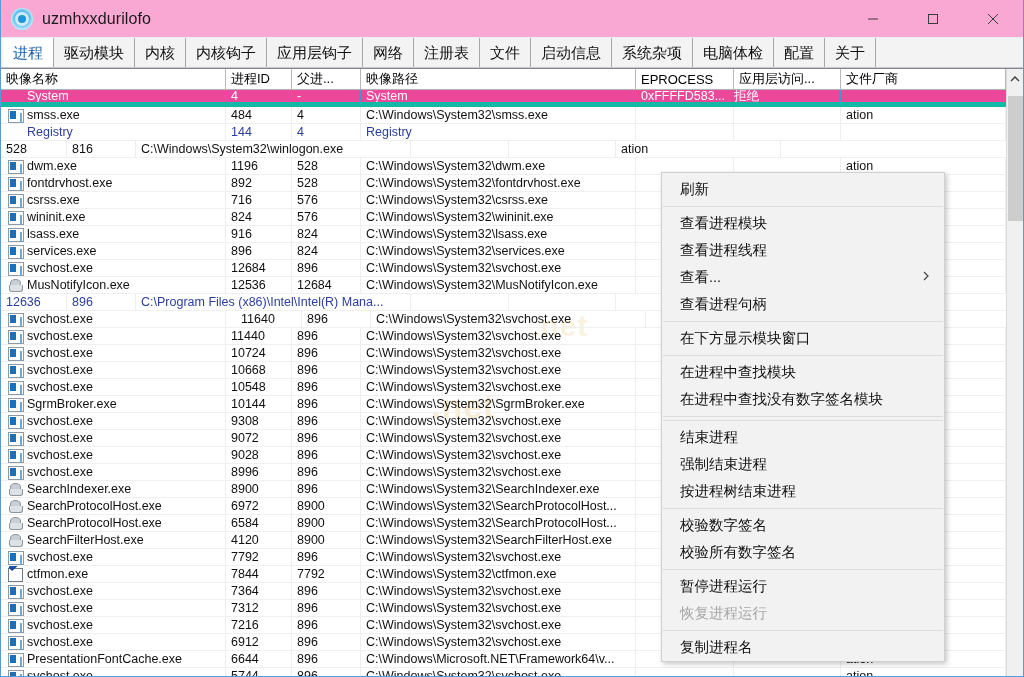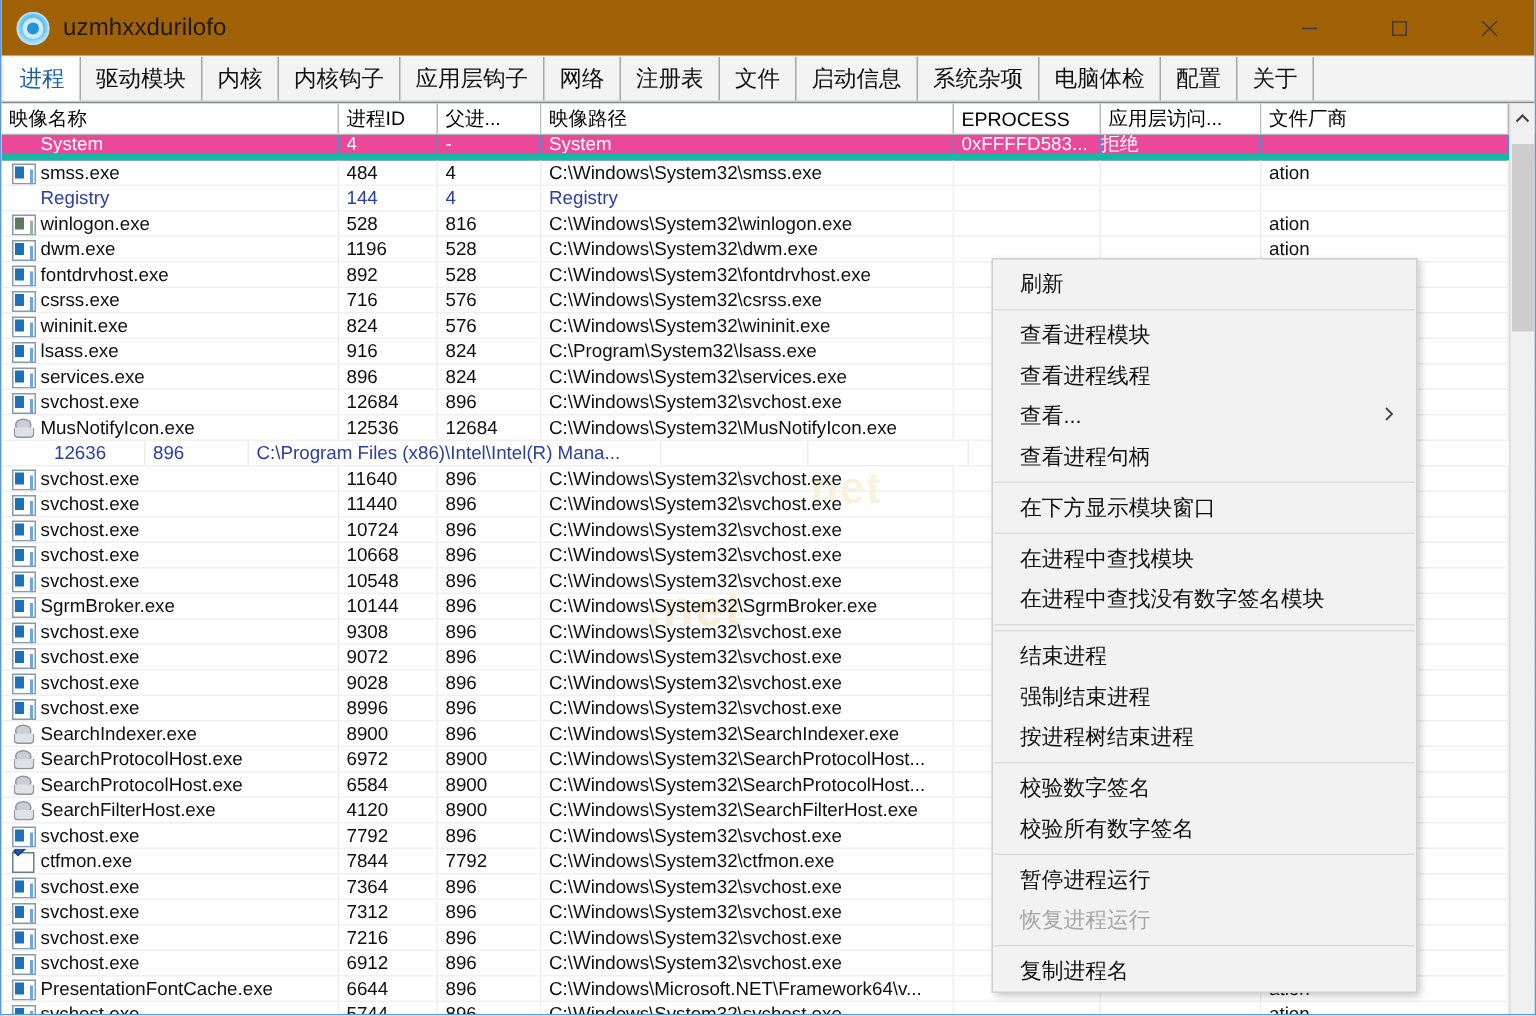--- a/index.html
+++ b/index.html
@@ -16,21 +16,21 @@
     border: 1px solid #5b9bd5;
     border-top: none;
     background: #f0f0f0;
     overflow: hidden;
   }
 
   
   .titlebar {
     position: relative;
     height: 38px;
-    background: #a16207;
+    background: #f9a8d4;
     border-bottom: 1px solid #e8eef4;
     display: flex;
     align-items: center;
   }
   .title-icon {
     width: 22px; height: 22px;
     margin-left: 10px; margin-right: 9px;
     position: relative;
     flex: 0 0 auto;
   }
@@ -485,152 +485,148 @@
             <span></span>
           </div>
           <div class="c center" style="flex: 0 0 107px;">
             <span></span>
           </div>
           <div class="c" style="flex: 0 0 165px;">
             <span></span>
           </div>
         </div>
         <div class="row">
+          <div class="c" style="flex: 0 0 66px;">
+            <span>528</span>
+          </div>
+          <div class="c" style="flex: 0 0 69px;">
+            <span>816</span>
+          </div>
+          <div class="c" style="flex: 0 0 275px;">
+            <span>C:\Windows\System32\winlogon.exe</span>
+          </div>
+          <div class="c" style="flex: 0 0 98px;">
+            <span></span>
+          </div>
+          <div class="c center" style="flex: 0 0 107px;">
+            <span></span>
+          </div>
+          <div class="c" style="flex: 0 0 165px;">
+            <span>ation</span>
+          </div>
+        </div>
+        <div class="row">
+          <div class="c name ind1" style="flex: 0 0 225px;">
+            <span class="ico exe"></span>
+            <span>dwm.exe</span>
+          </div>
+          <div class="c" style="flex: 0 0 66px;">
+            <span>1196</span>
+          </div>
+          <div class="c" style="flex: 0 0 69px;">
+            <span>528</span>
+          </div>
+          <div class="c" style="flex: 0 0 275px;">
+            <span>C:\Windows\System32\dwm.exe</span>
+          </div>
+          <div class="c" style="flex: 0 0 98px;">
+            <span></span>
+          </div>
+          <div class="c center" style="flex: 0 0 107px;">
+            <span></span>
+          </div>
+          <div class="c" style="flex: 0 0 165px;">
+            <span>ation</span>
+          </div>
+        </div>
+        <div class="row">
+          <div class="c name ind1" style="flex: 0 0 225px;">
+            <span class="ico exe"></span>
+            <span>fontdrvhost.exe</span>
+          </div>
+          <div class="c" style="flex: 0 0 66px;">
+            <span>892</span>
+          </div>
+          <div class="c" style="flex: 0 0 69px;">
+            <span>528</span>
+          </div>
+          <div class="c" style="flex: 0 0 275px;">
+            <span>C:\Windows\System32\fontdrvhost.exe</span>
+          </div>
+          <div class="c" style="flex: 0 0 98px;">
+            <span></span>
+          </div>
+          <div class="c center" style="flex: 0 0 107px;">
+            <span></span>
+          </div>
+          <div class="c" style="flex: 0 0 165px;">
+            <span>ation</span>
+          </div>
+        </div>
+        <div class="row">
           <div class="c name ind0" style="flex: 0 0 225px;">
-            <span class="ico exe gray"></span>
-            <span>winlogon.exe</span>
-          </div>
-          <div class="c" style="flex: 0 0 66px;">
-            <span>528</span>
-          </div>
-          <div class="c" style="flex: 0 0 69px;">
-            <span>816</span>
-          </div>
-          <div class="c" style="flex: 0 0 275px;">
-            <span>C:\Windows\System32\winlogon.exe</span>
+            <span class="ico exe"></span>
+            <span>csrss.exe</span>
+          </div>
+          <div class="c" style="flex: 0 0 66px;">
+            <span>716</span>
+          </div>
+          <div class="c" style="flex: 0 0 69px;">
+            <span>576</span>
+          </div>
+          <div class="c" style="flex: 0 0 275px;">
+            <span>C:\Windows\System32\csrss.exe</span>
+          </div>
+          <div class="c" style="flex: 0 0 98px;">
+            <span></span>
+          </div>
+          <div class="c center" style="flex: 0 0 107px;">
+            <span></span>
+          </div>
+          <div class="c" style="flex: 0 0 165px;">
+            <span>ation</span>
+          </div>
+        </div>
+        <div class="row">
+          <div class="c name ind0" style="flex: 0 0 225px;">
+            <span class="ico exe"></span>
+            <span>wininit.exe</span>
+          </div>
+          <div class="c" style="flex: 0 0 66px;">
+            <span>824</span>
+          </div>
+          <div class="c" style="flex: 0 0 69px;">
+            <span>576</span>
+          </div>
+          <div class="c" style="flex: 0 0 275px;">
+            <span>C:\Windows\System32\wininit.exe</span>
           </div>
           <div class="c" style="flex: 0 0 98px;">
             <span></span>
           </div>
           <div class="c center" style="flex: 0 0 107px;">
             <span></span>
           </div>
           <div class="c" style="flex: 0 0 165px;">
             <span>ation</span>
           </div>
         </div>
         <div class="row">
           <div class="c name ind1" style="flex: 0 0 225px;">
             <span class="ico exe"></span>
-            <span>dwm.exe</span>
-          </div>
-          <div class="c" style="flex: 0 0 66px;">
-            <span>1196</span>
-          </div>
-          <div class="c" style="flex: 0 0 69px;">
-            <span>528</span>
-          </div>
-          <div class="c" style="flex: 0 0 275px;">
-            <span>C:\Windows\System32\dwm.exe</span>
-          </div>
-          <div class="c" style="flex: 0 0 98px;">
-            <span></span>
-          </div>
-          <div class="c center" style="flex: 0 0 107px;">
-            <span></span>
-          </div>
-          <div class="c" style="flex: 0 0 165px;">
-            <span>ation</span>
-          </div>
-        </div>
-        <div class="row">
-          <div class="c name ind1" style="flex: 0 0 225px;">
-            <span class="ico exe"></span>
-            <span>fontdrvhost.exe</span>
-          </div>
-          <div class="c" style="flex: 0 0 66px;">
-            <span>892</span>
-          </div>
-          <div class="c" style="flex: 0 0 69px;">
-            <span>528</span>
-          </div>
-          <div class="c" style="flex: 0 0 275px;">
-            <span>C:\Windows\System32\fontdrvhost.exe</span>
-          </div>
-          <div class="c" style="flex: 0 0 98px;">
-            <span></span>
-          </div>
-          <div class="c center" style="flex: 0 0 107px;">
-            <span></span>
-          </div>
-          <div class="c" style="flex: 0 0 165px;">
-            <span>ation</span>
-          </div>
-        </div>
-        <div class="row">
-          <div class="c name ind0" style="flex: 0 0 225px;">
-            <span class="ico exe"></span>
-            <span>csrss.exe</span>
-          </div>
-          <div class="c" style="flex: 0 0 66px;">
-            <span>716</span>
-          </div>
-          <div class="c" style="flex: 0 0 69px;">
-            <span>576</span>
-          </div>
-          <div class="c" style="flex: 0 0 275px;">
-            <span>C:\Windows\System32\csrss.exe</span>
-          </div>
-          <div class="c" style="flex: 0 0 98px;">
-            <span></span>
-          </div>
-          <div class="c center" style="flex: 0 0 107px;">
-            <span></span>
-          </div>
-          <div class="c" style="flex: 0 0 165px;">
-            <span>ation</span>
-          </div>
-        </div>
-        <div class="row">
-          <div class="c name ind0" style="flex: 0 0 225px;">
-            <span class="ico exe"></span>
-            <span>wininit.exe</span>
-          </div>
-          <div class="c" style="flex: 0 0 66px;">
+            <span>lsass.exe</span>
+          </div>
+          <div class="c" style="flex: 0 0 66px;">
+            <span>916</span>
+          </div>
+          <div class="c" style="flex: 0 0 69px;">
             <span>824</span>
           </div>
-          <div class="c" style="flex: 0 0 69px;">
-            <span>576</span>
-          </div>
-          <div class="c" style="flex: 0 0 275px;">
-            <span>C:\Windows\System32\wininit.exe</span>
-          </div>
-          <div class="c" style="flex: 0 0 98px;">
-            <span></span>
-          </div>
-          <div class="c center" style="flex: 0 0 107px;">
-            <span></span>
-          </div>
-          <div class="c" style="flex: 0 0 165px;">
-            <span>ation</span>
-          </div>
-        </div>
-        <div class="row">
-          <div class="c name ind1" style="flex: 0 0 225px;">
-            <span class="ico exe"></span>
-            <span>lsass.exe</span>
-          </div>
-          <div class="c" style="flex: 0 0 66px;">
-            <span>916</span>
-          </div>
-          <div class="c" style="flex: 0 0 69px;">
-            <span>824</span>
-          </div>
-          <div class="c" style="flex: 0 0 275px;">
-            <span>C:\Program\System32\lsass.exe</span>
+          <div class="c" style="flex: 0 0 275px;">
+            <span>C:\Windows\System32\lsass.exe</span>
           </div>
           <div class="c" style="flex: 0 0 98px;">
             <span></span>
           </div>
           <div class="c center" style="flex: 0 0 107px;">
             <span></span>
           </div>
           <div class="c" style="flex: 0 0 165px;">
             <span>ation</span>
           </div>
@@ -701,21 +697,21 @@
             <span></span>
           </div>
           <div class="c center" style="flex: 0 0 107px;">
             <span></span>
           </div>
           <div class="c" style="flex: 0 0 165px;">
             <span>ation</span>
           </div>
         </div>
         <div class="row blue">
-          <div class="c" style="flex: 0 0 66px; margin-left: 30px;">
+          <div class="c" style="flex: 0 0 66px;">
             <span>12636</span>
           </div>
           <div class="c" style="flex: 0 0 69px;">
             <span>896</span>
           </div>
           <div class="c" style="flex: 0 0 275px;">
             <span>C:\Program Files (x86)\Intel\Intel(R) Mana...</span>
           </div>
           <div class="c" style="flex: 0 0 98px;">
             <span></span>
@@ -725,21 +721,21 @@
           </div>
           <div class="c" style="flex: 0 0 165px;">
             <span></span>
           </div>
         </div>
         <div class="row">
           <div class="c name ind2" style="flex: 0 0 225px;">
             <span class="ico exe"></span>
             <span>svchost.exe</span>
           </div>
-          <div class="c" style="flex: 0 0 66px;">
+          <div class="c" style="flex: 0 0 66px; margin-left: 10px;">
             <span>11640</span>
           </div>
           <div class="c" style="flex: 0 0 69px;">
             <span>896</span>
           </div>
           <div class="c" style="flex: 0 0 275px;">
             <span>C:\Windows\System32\svchost.exe</span>
           </div>
           <div class="c" style="flex: 0 0 98px;">
             <span></span>

